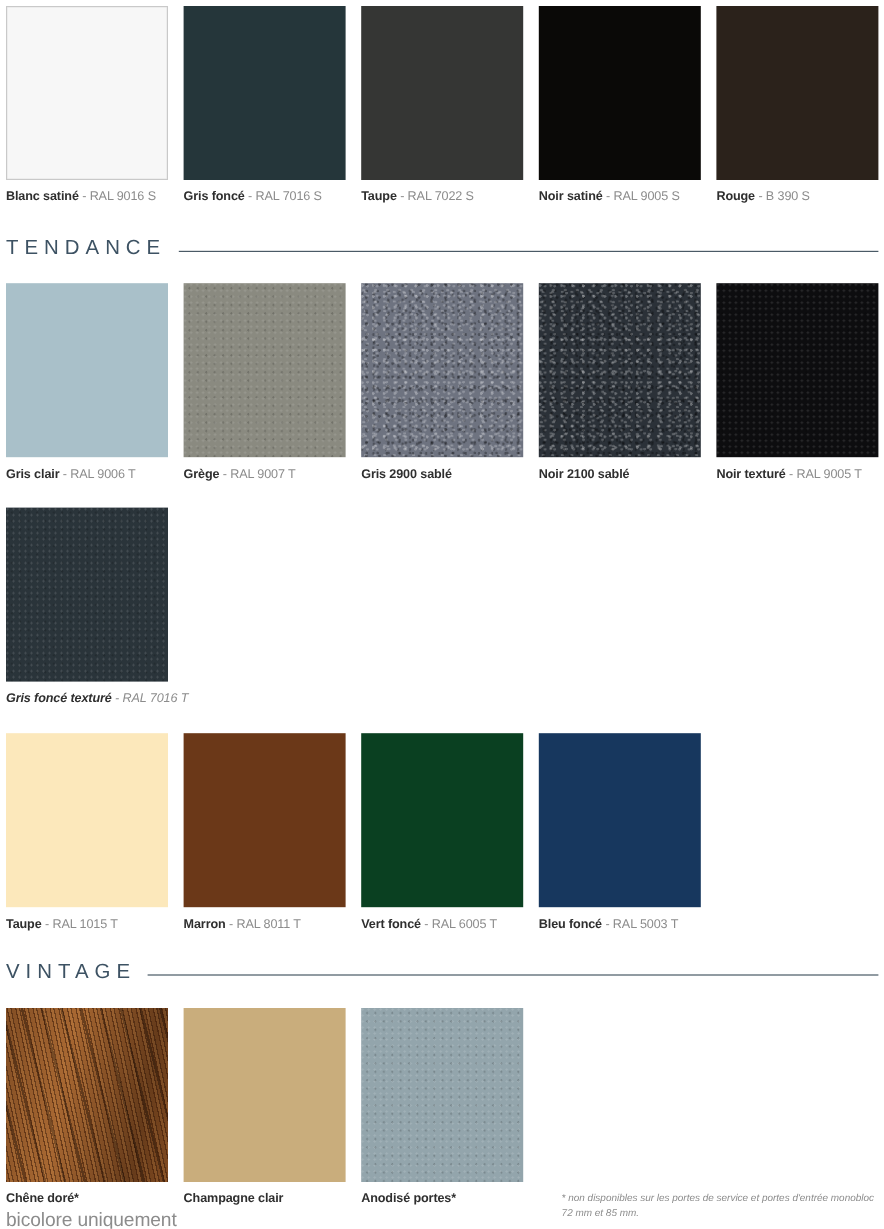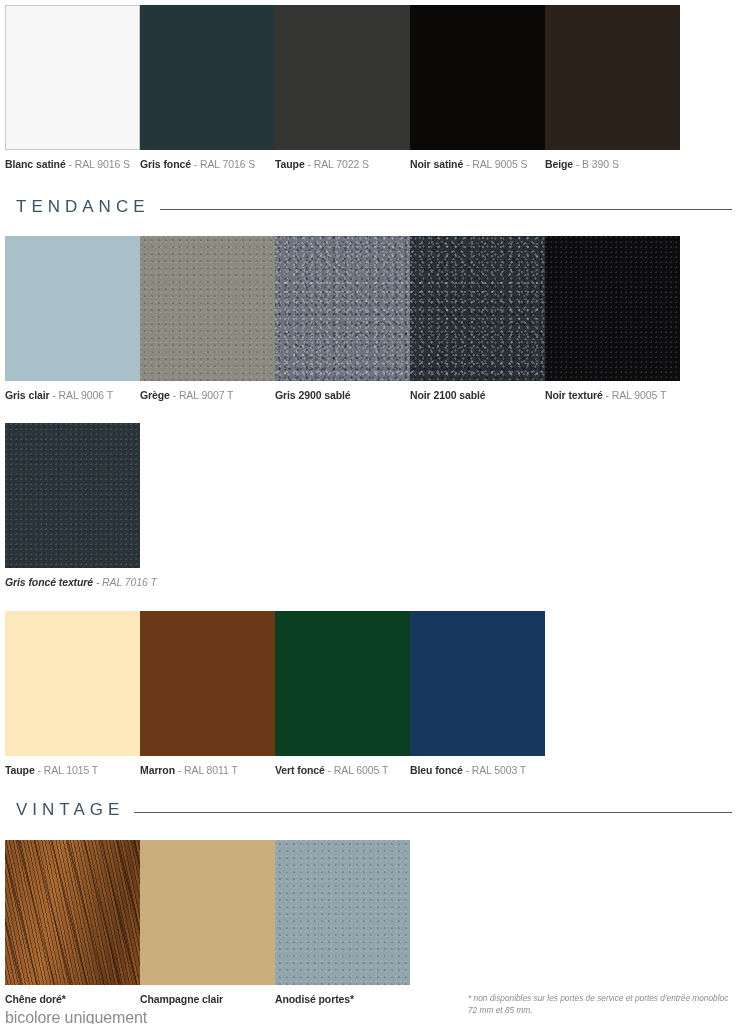--- a/index.html
+++ b/index.html
@@ -15,20 +15,21 @@
   .page {
     position: relative;
     width: 737px;
     height: 1024px;
     background: #fff;
   }
 
   
   .swatch-row {
     display: flex;
+    gap: 13px;
     padding: 0 0 0 5px;
     align-items: flex-start;
   }
 
   .swatch-cell {
     width: 135px;
     flex: 0 0 135px;
   }
 
   .swatch-chip {
@@ -114,21 +115,21 @@
     font-weight: normal;
     margin-top: 1px;
     white-space: nowrap;
     text-align: center;
   }
 
   
   .section-head {
     display: flex;
     align-items: center;
-    padding: 0 5px 0 16px;
+    padding: 0 5px 0 5px;
   }
   .section-head .title {
     font-size: 17px;
     letter-spacing: 5px;
     color: #3d5263;
     font-weight: normal;
     white-space: nowrap;
   }
   .section-head .rule {
     flex: 1 1 auto;
@@ -176,21 +177,21 @@
       <div class="swatch-cell">
         <div class="swatch-chip" style="background: rgb(53, 54, 52);"></div>
         <div class="swatch-label"><span class="nm">Taupe</span><span class="code"> - RAL 7022 S</span></div>
       </div>
       <div class="swatch-cell">
         <div class="swatch-chip" style="background: rgb(10, 9, 7);"></div>
         <div class="swatch-label"><span class="nm">Noir satiné</span><span class="code"> - RAL 9005 S</span></div>
       </div>
       <div class="swatch-cell">
         <div class="swatch-chip" style="background: rgb(43, 34, 27);"></div>
-        <div class="swatch-label"><span class="nm">Beige</span><span class="code"> - B 390 S</span></div>
+        <div class="swatch-label"><span class="nm">Rouge</span><span class="code"> - B 390 S</span></div>
       </div>
     </div>
 
   <div class="section-head" id="head-tendance">
     <span class="title">TENDANCE</span>
     <span class="rule"></span>
   </div>
 
   <div class="swatch-row" id="row-tendance-1">
       <div class="swatch-cell">

